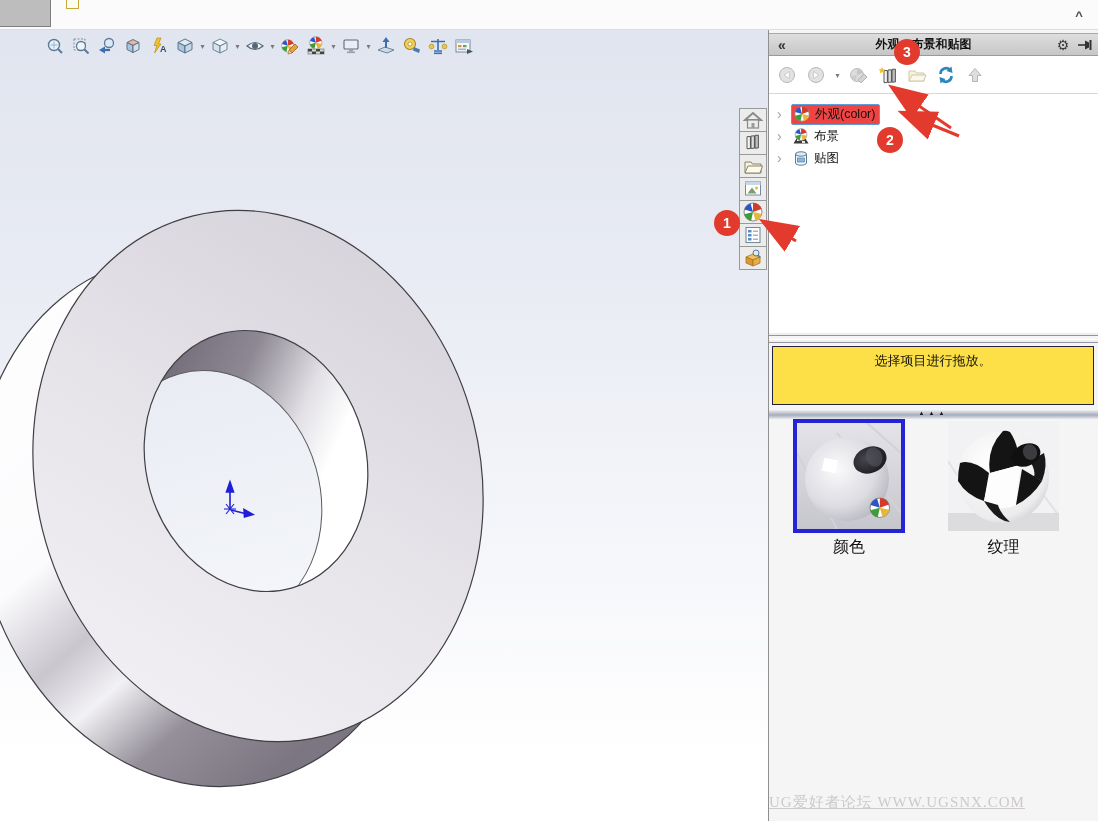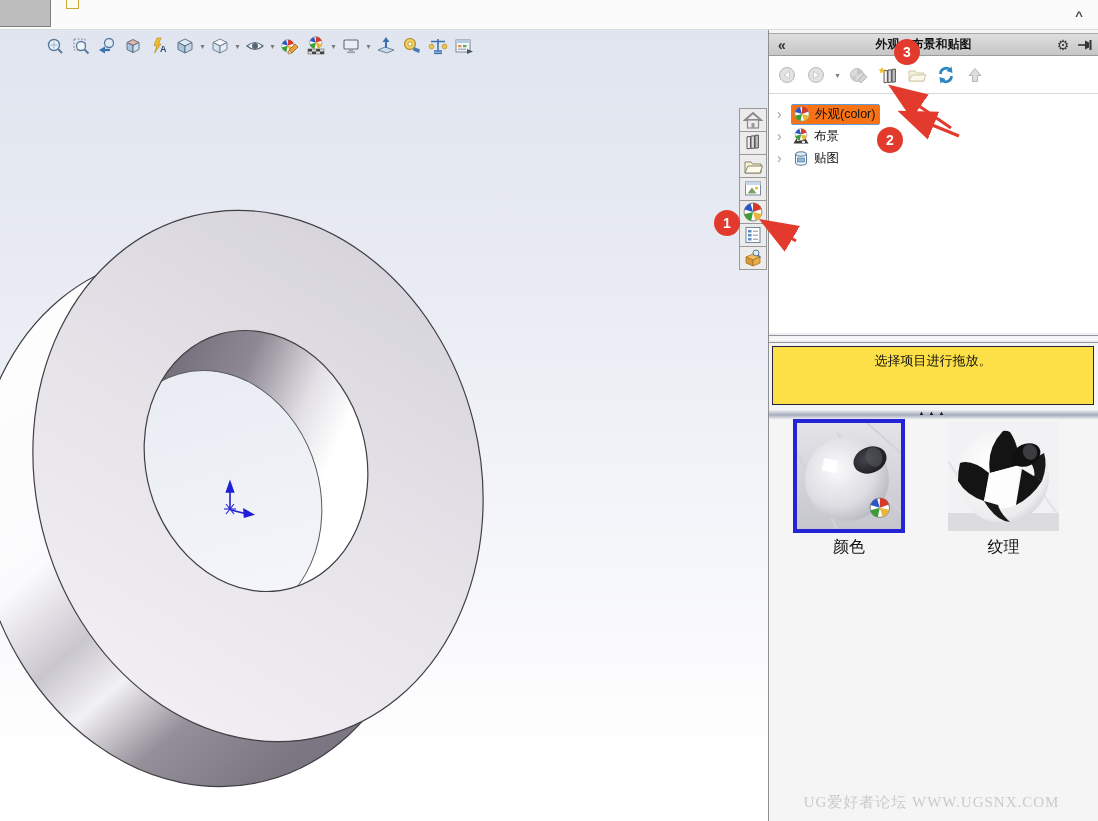--- a/index.html
+++ b/index.html
@@ -46,40 +46,40 @@
   .ph-title{flex:1;text-align:center;font-size:12px;font-weight:bold;color:#111;}
   .ph-gear{width:22px;text-align:center;font-size:14px;color:#3a3a3a;cursor:pointer;}
   .ph-pin{width:24px;cursor:pointer;display:flex;justify-content:center;}
   .panel-toolbar{position:absolute;left:6px;top:30px;height:30px;display:flex;align-items:center;gap:5px;}
   .pt-btn{width:24px;height:24px;display:flex;align-items:center;justify-content:center;}
   .panel-sep{position:absolute;left:0;top:63px;width:329px;height:1px;background:#d8d8d8;}
 
   .tree-row{position:absolute;left:8px;height:20px;display:flex;align-items:center;cursor:pointer;}
   .tr-chev{width:14px;color:#a0a0a0;font-size:14px;line-height:14px;}
   .tr-item{display:flex;align-items:center;gap:5px;padding:1px 4px 1px 2px;border-radius:2px;}
-  .tr-item.sel{background:#f97316;border:1px solid #5f9cd8;}
+  .tr-item.sel{background:#ef4444;border:1px solid #5f9cd8;}
   .tr-label{font-size:12.5px;color:#111;white-space:nowrap;}
 
   .split-bar{position:absolute;left:0;width:329px;height:4px;background:#efeef1;
              border-top:1px solid #ffffff;border-bottom:1px solid #97939c;cursor:row-resize;}
   .msg-box{position:absolute;left:3px;top:316px;width:322px;height:59px;background:#fde047;
            border:1px solid #23233f;text-align:center;padding-top:5px;font-size:13px;color:#111;}
   .split2{position:absolute;left:0;top:379px;width:329px;height:10px;cursor:row-resize;
           background:linear-gradient(180deg,#fdfdfe 0%,#c9cdd9 35%,#a6acbb 60%,#e9eaef 100%);
           text-align:center;font-size:6px;line-height:9px;color:#16161d;letter-spacing:4px;}
 
   .thumb{position:absolute;cursor:pointer;}
   .thumb1{left:24px;top:389px;width:112px;height:114px;border:4px solid #2424d6;background:#dcdce1;}
   .thumb2{left:179px;top:391px;width:111px;height:110px;background:#f1f1f3;}
   .thumb-label{position:absolute;text-align:center;font-size:16px;color:#111;}
   .tl1{left:24px;top:507px;width:112px;}
   .tl2{left:179px;top:507px;width:111px;text-align:center;}
 
-  .watermark{position:absolute;left:0;top:763px;width:325px;text-align:center;font-size:15px;
-             color:#ccc9c9;font-family:"Liberation Serif",serif;letter-spacing:1px;white-space:nowrap;}
+  .watermark{position:absolute;left:0;top:763px;width:325px;text-align:left;font-size:15px;
+             color:#ccc9c9;font-family:"Liberation Serif",serif;letter-spacing:1px;white-space:nowrap;text-decoration:underline;}
 
   
   .anno{position:absolute;left:0;top:0;width:1098px;height:821px;pointer-events:none;}
 </style>
 </head>
 <body>
 
 <div id="app">
 
   <svg width="0" height="0" style="position:absolute">

